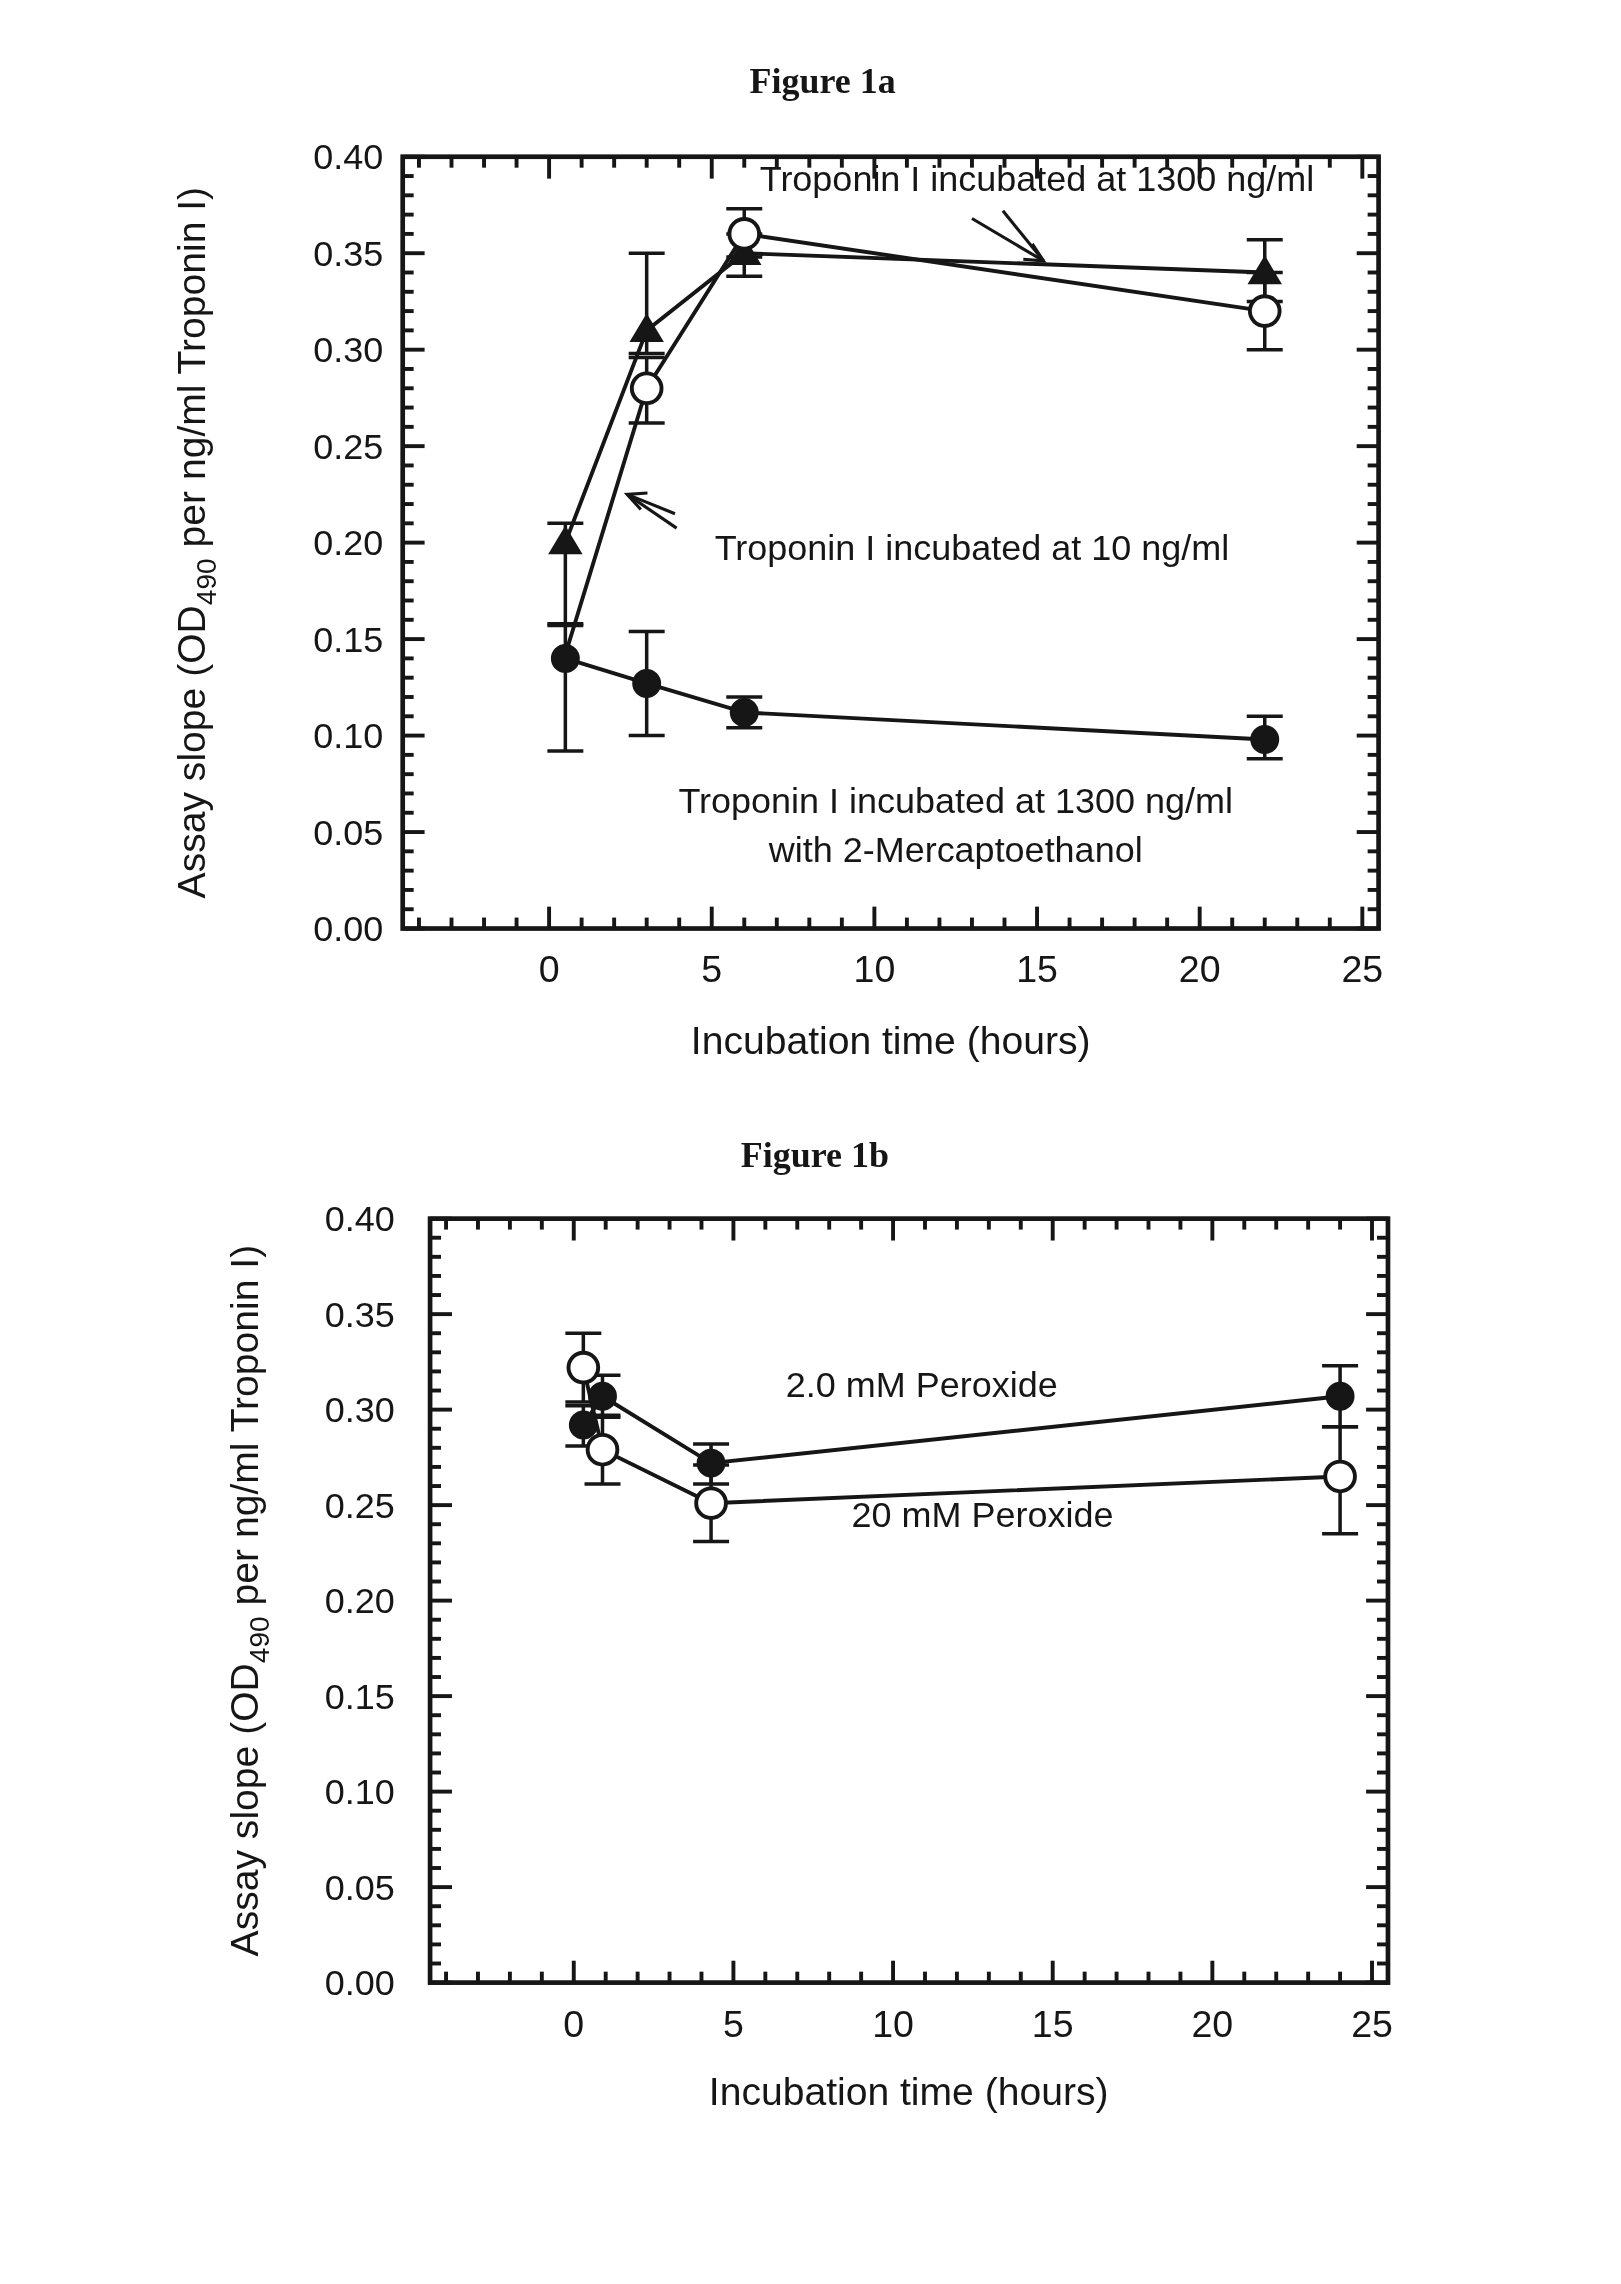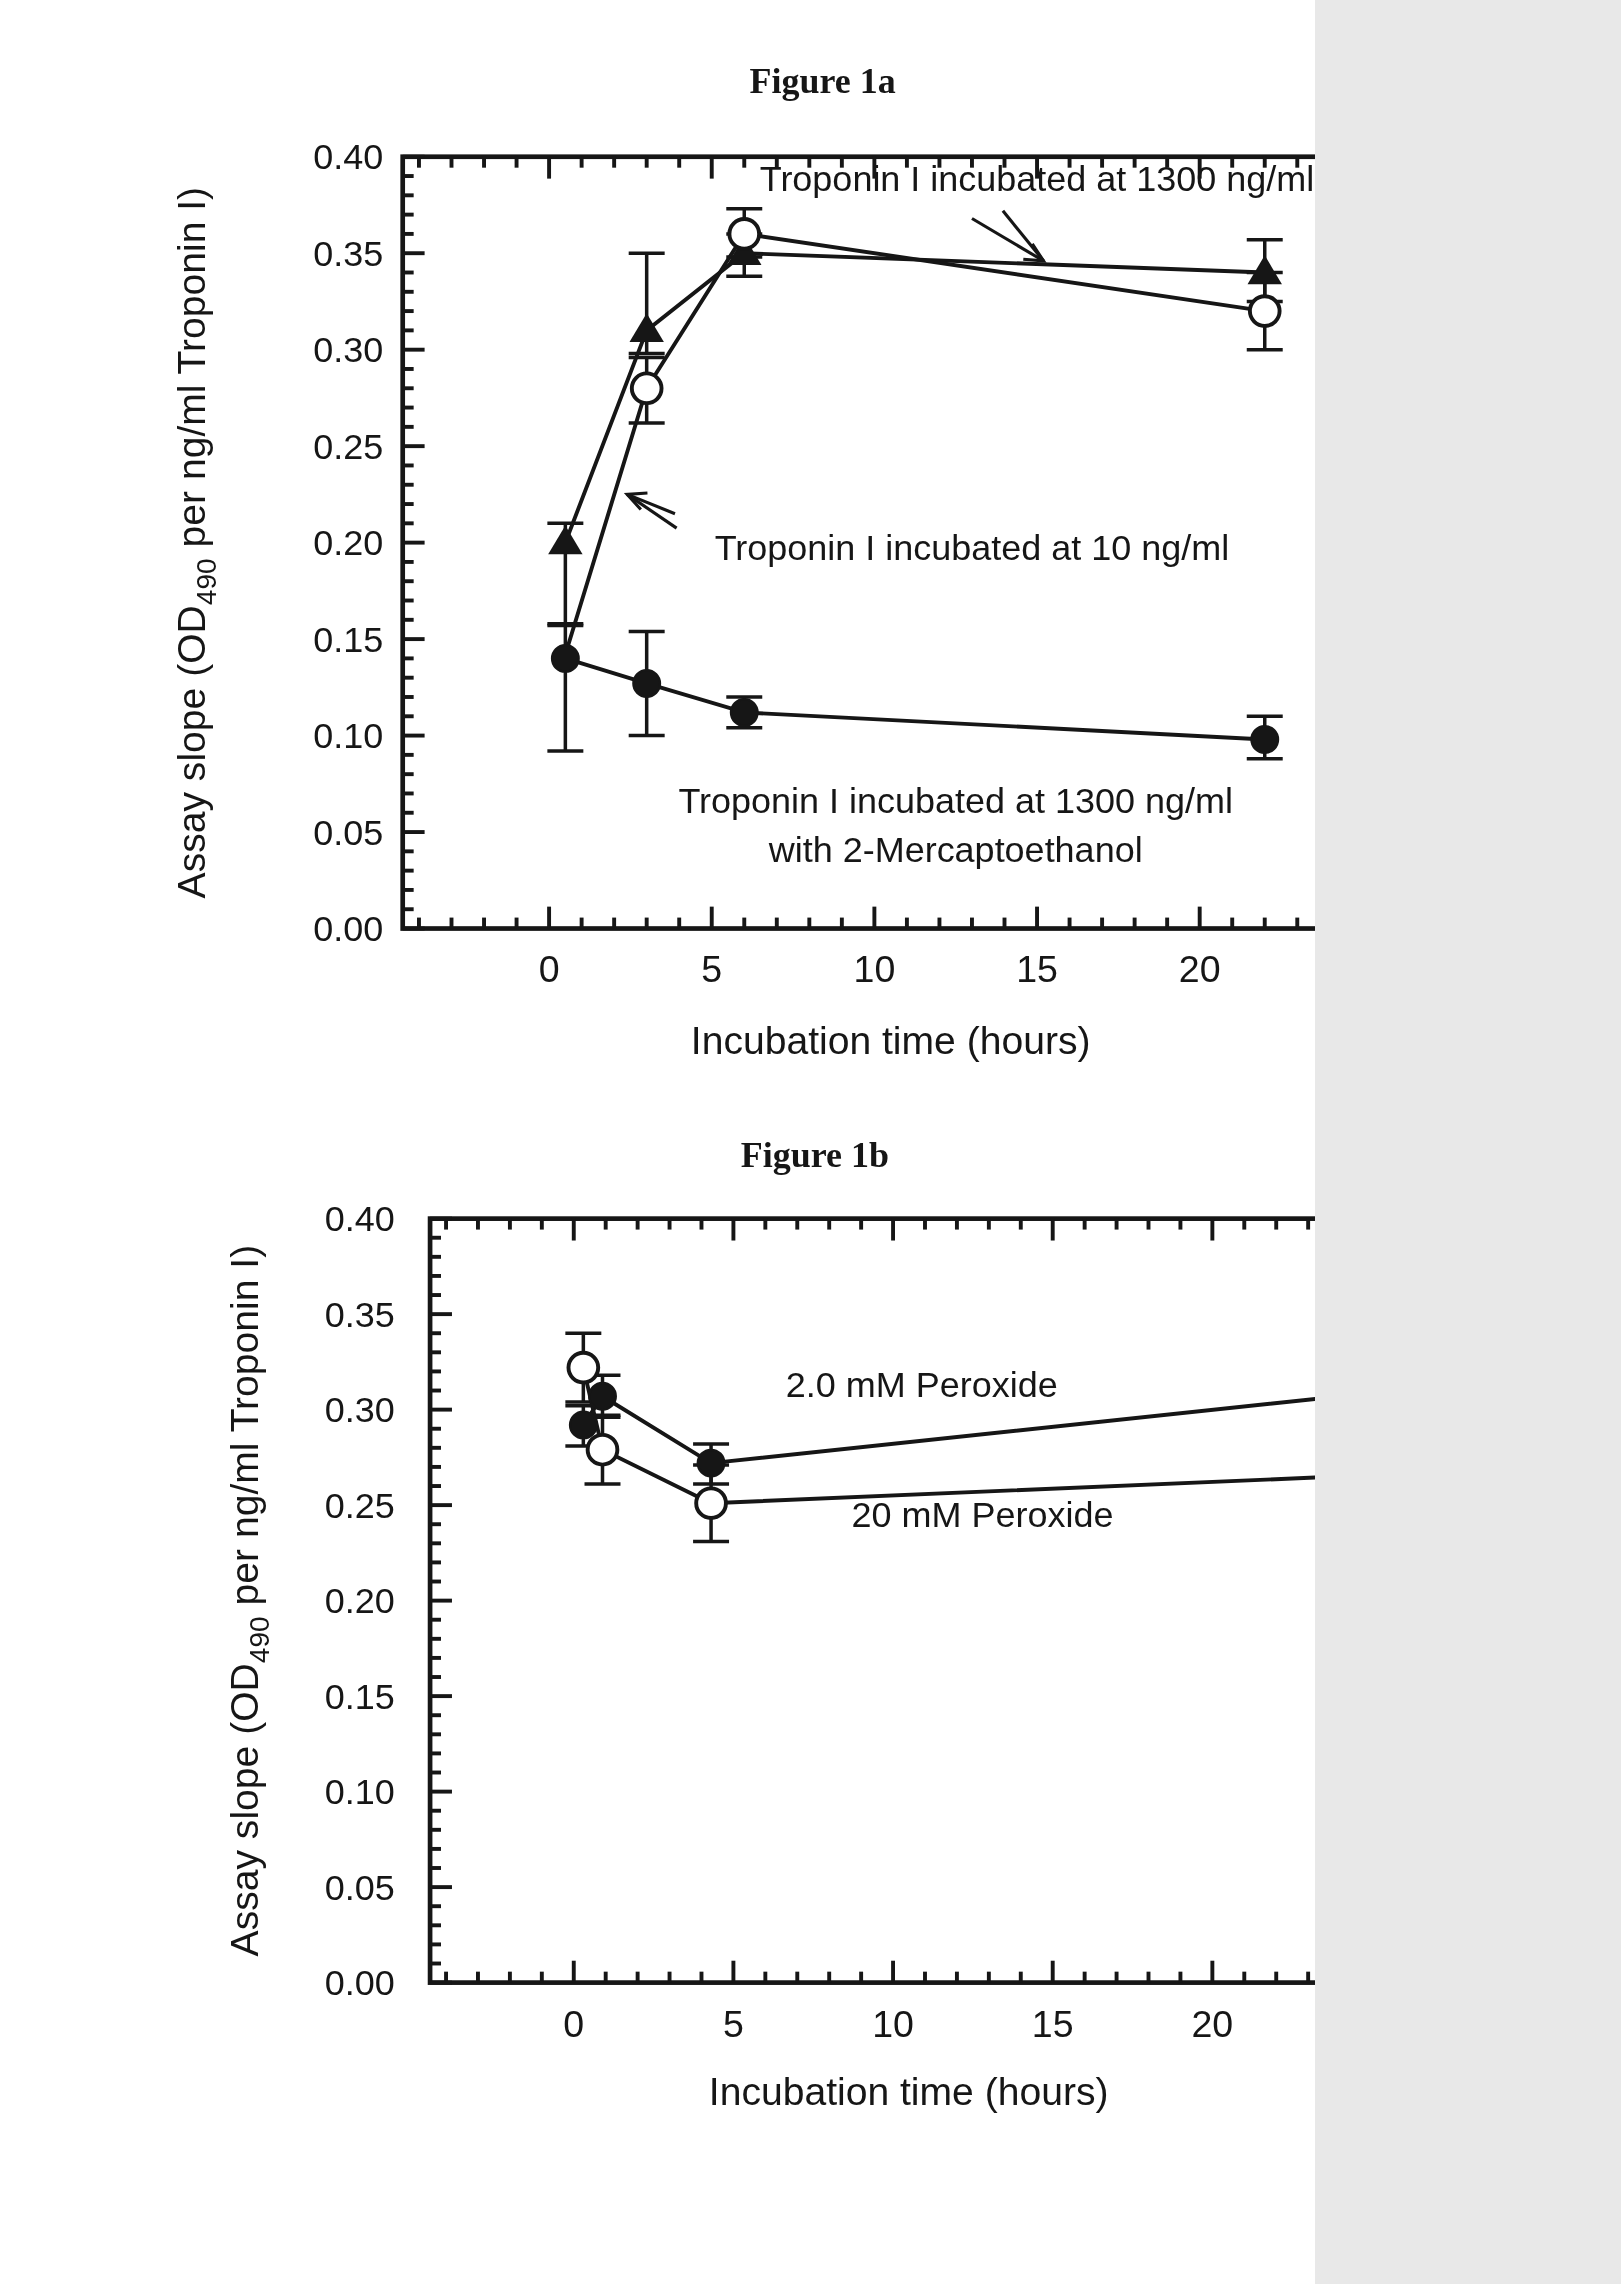--- a/index.html
+++ b/index.html
@@ -1,18 +1,18 @@
 <!DOCTYPE html>
 <html style="font-size:12.5px"><head>
 <meta charset="utf-8">
 <style>
   html,body{margin:0;padding:0;background:#e8e8e8;}
   .page{
     position:relative;
-    width:1315px;height:2284px;
+    width:1621px;height:2284px;
     background:#ffffff;
     font-family:"Liberation Sans", sans-serif;
     overflow:hidden;
   }
   svg{position:absolute;left:0;top:0;}
   text{fill:#161616;}
 </style>
 </head>
 <body>
 

